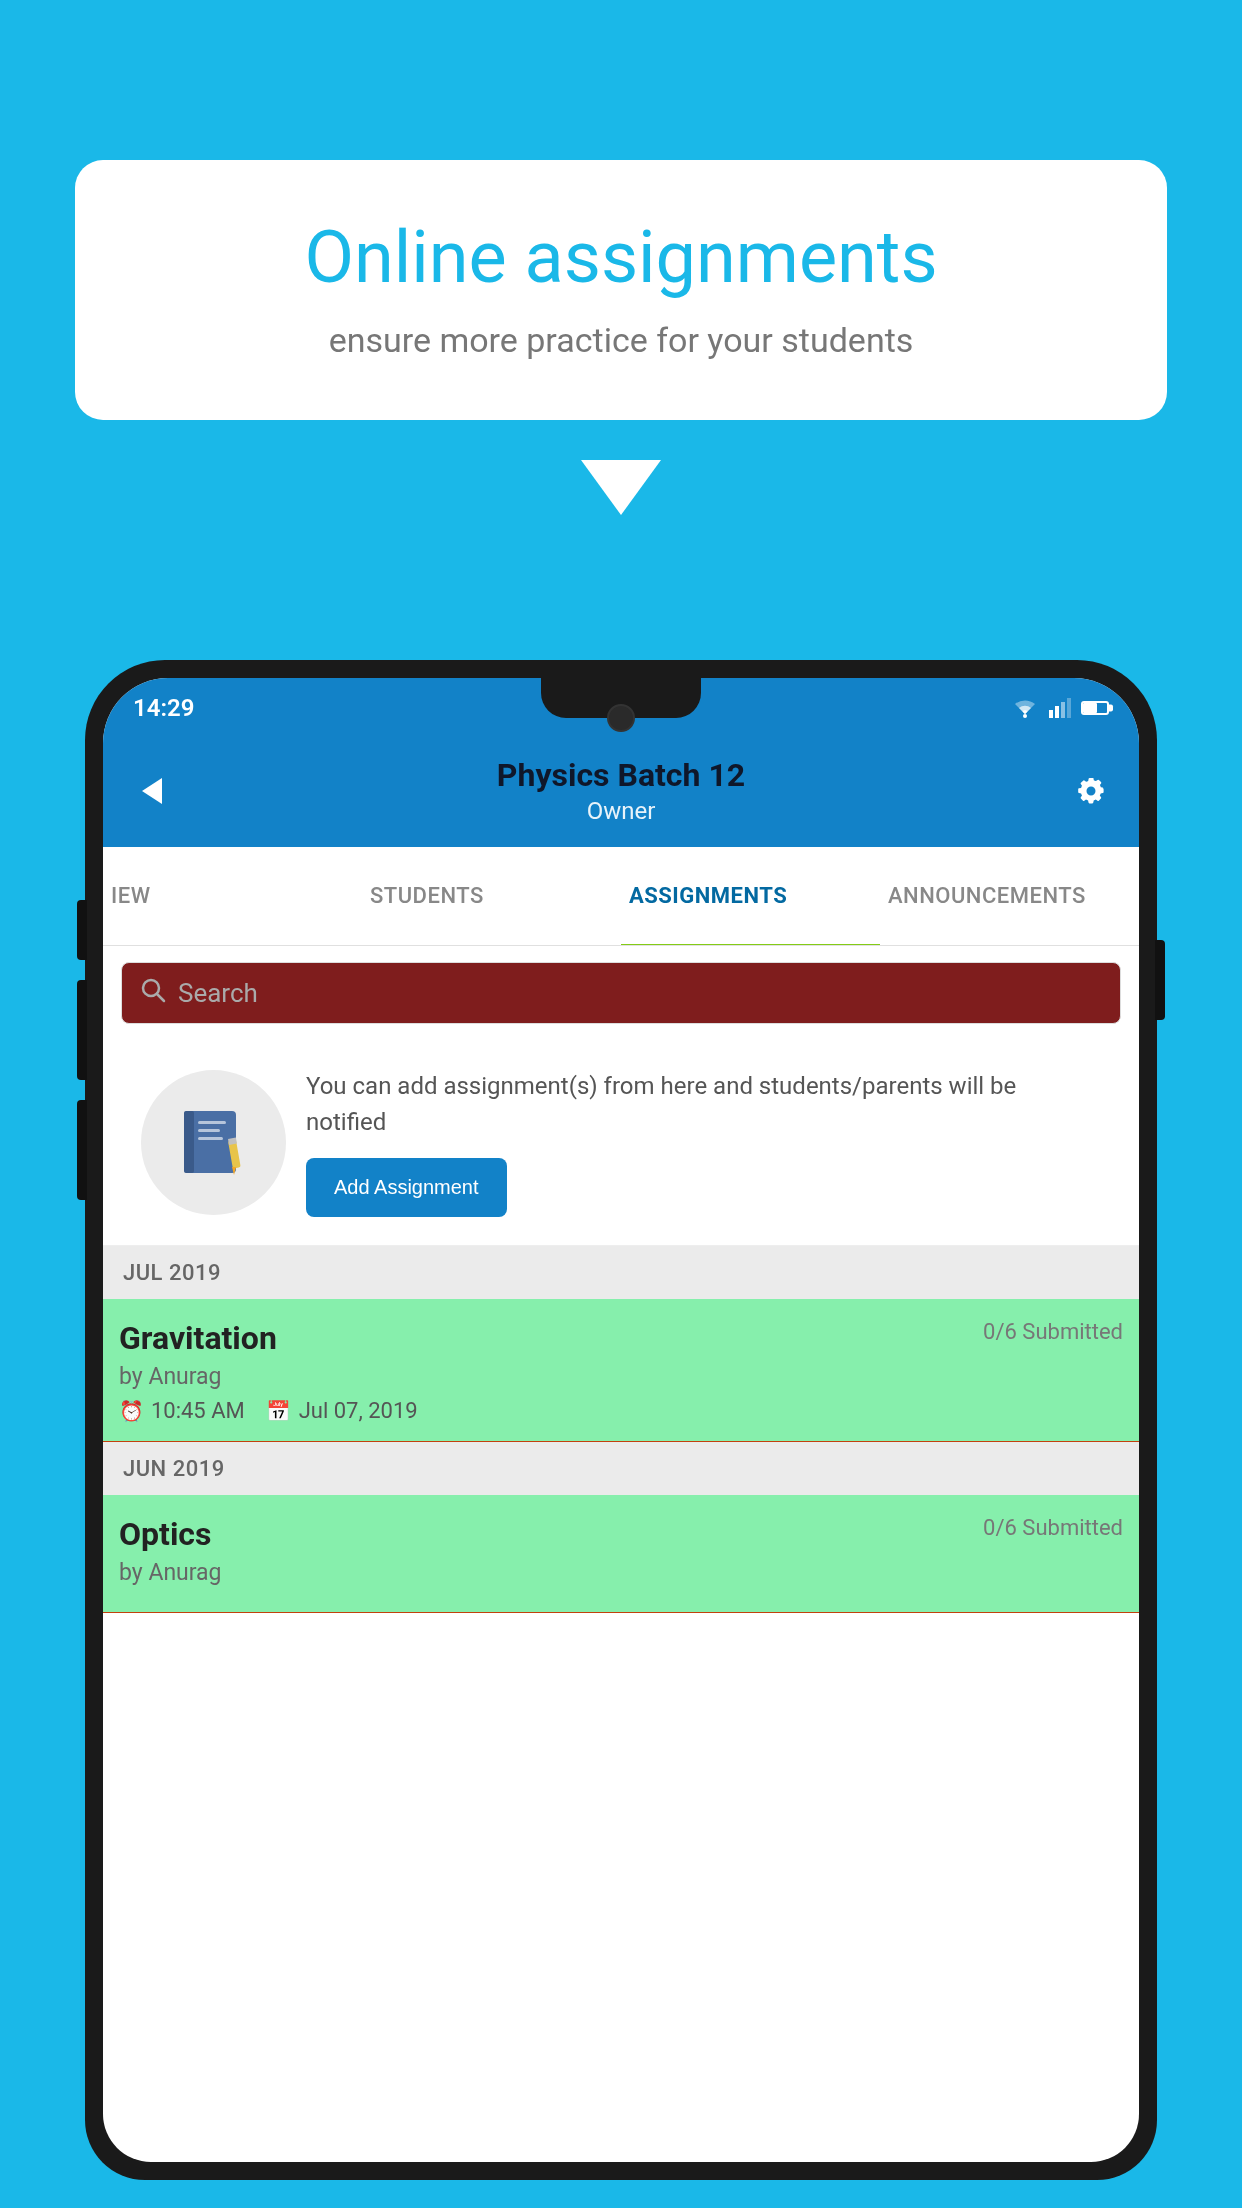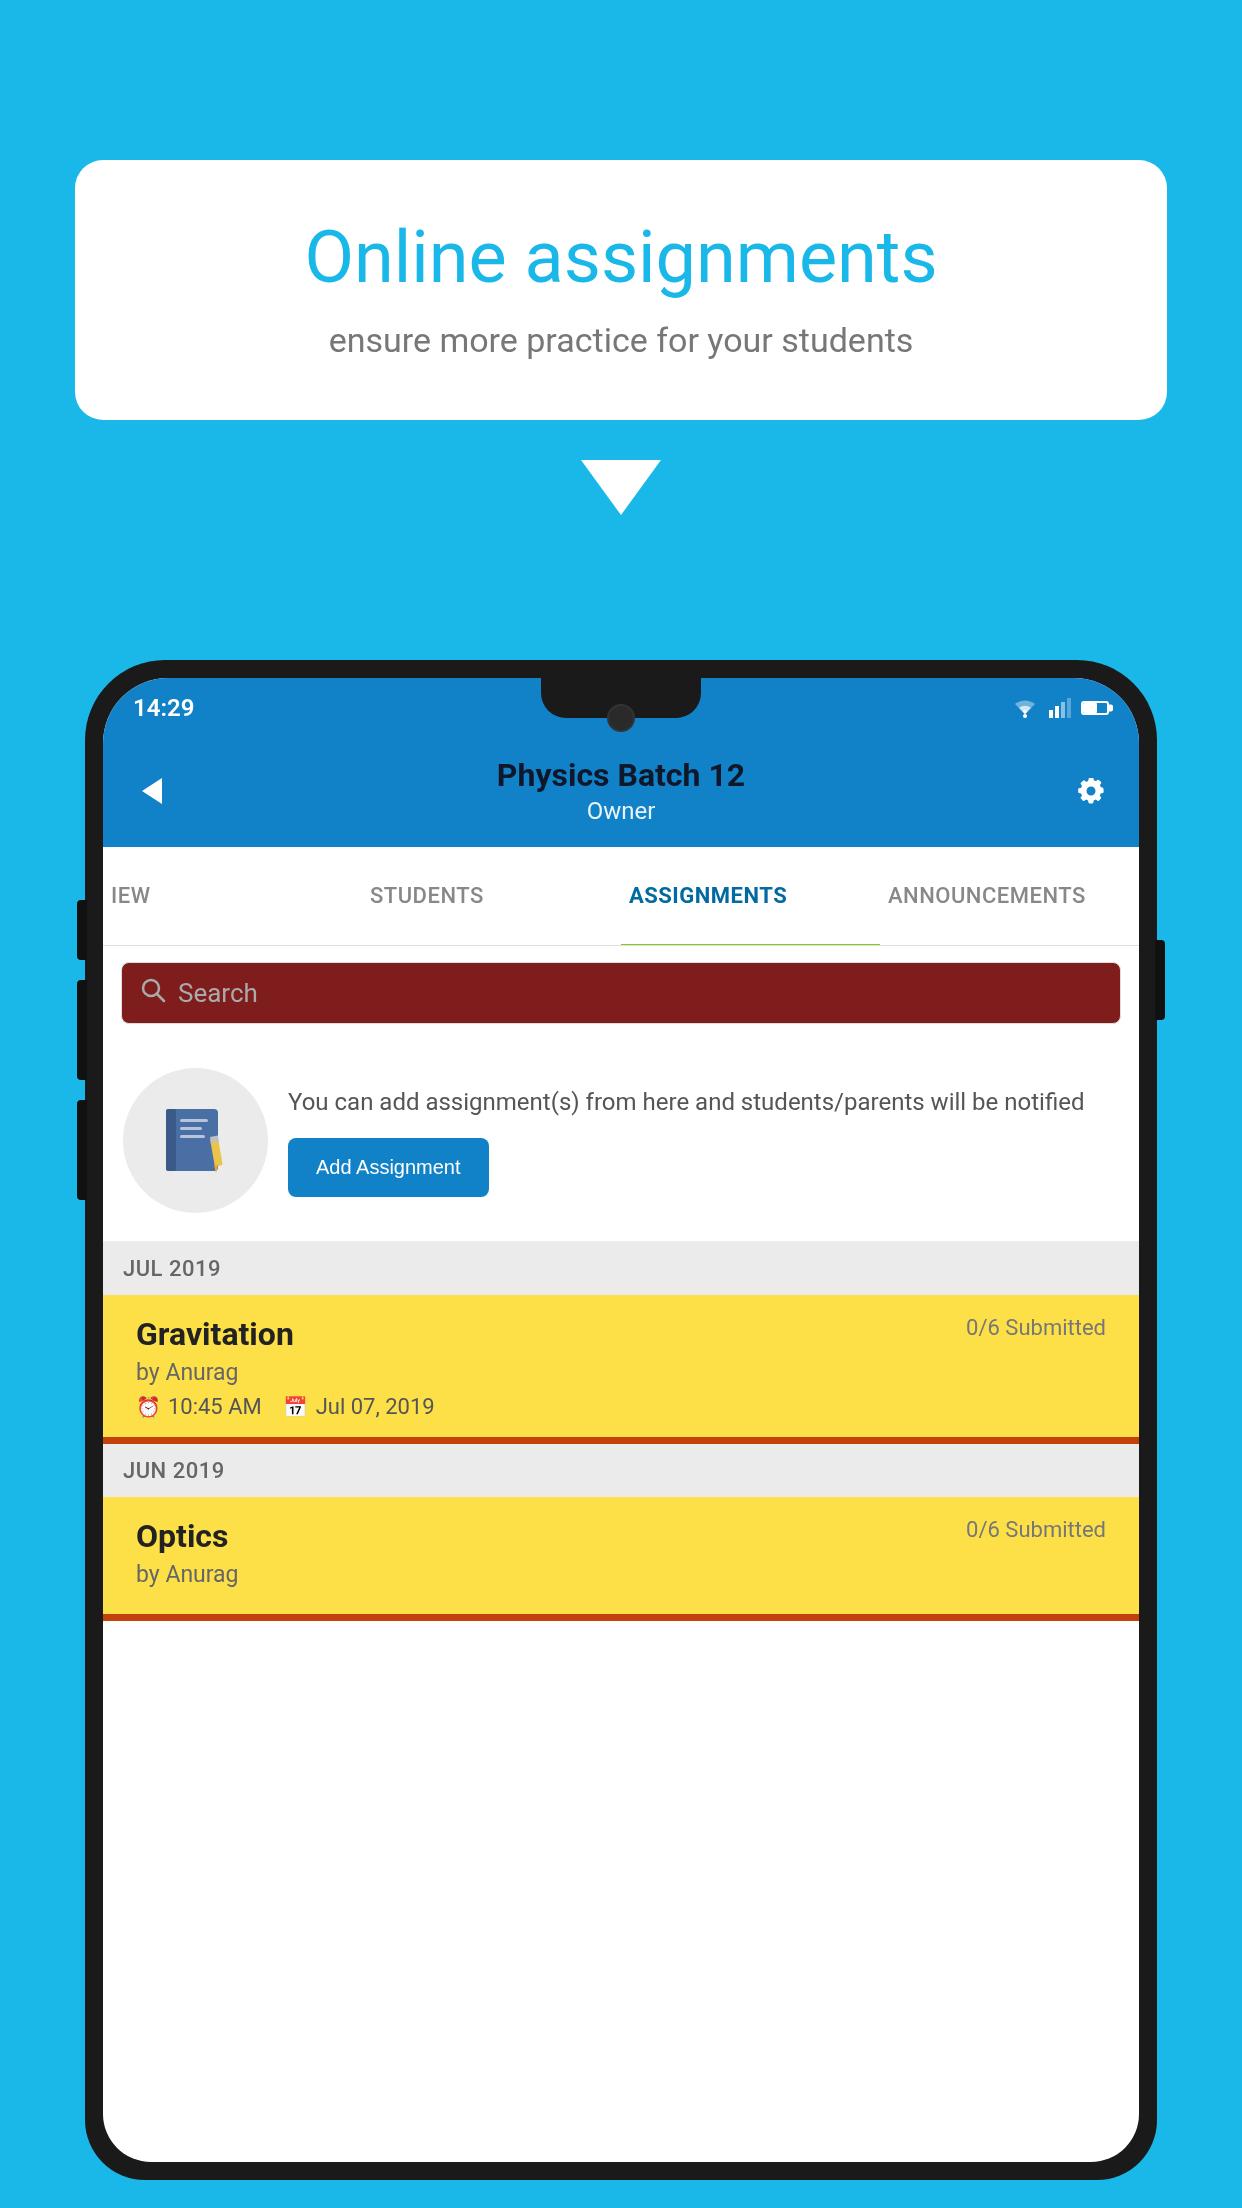--- a/index.html
+++ b/index.html
@@ -274,21 +274,21 @@
 
     .search-text {
       font-size: 26px;
       color: #aaa;
     }
 
     
     .assignment-promo {
       display: flex;
       align-items: center;
-      padding: 28px 20px;
+      padding: 28px 38px;
       gap: 20px;
       border-bottom: 1px solid #eee;
     }
 
     .promo-icon-circle {
       width: 145px;
       height: 145px;
       border-radius: 50%;
       background: #ebebeb;
       display: flex;
@@ -325,23 +325,23 @@
       background: #ebebeb;
       padding: 14px 20px;
       font-size: 22px;
       font-weight: 500;
       color: #666;
       letter-spacing: 0.5px;
     }
 
     
     .assignment-item {
-      padding: 20px 33px 18px;
-      border-bottom: 7px solid #c2410c;
-      background: #fde047;
+      padding: 20px 16px 18px;
+      border-bottom: 1px solid #c2410c;
+      background: #86efac;
     }
 
     .assignment-item-top {
       display: flex;
       justify-content: space-between;
       align-items: flex-start;
       margin-bottom: 6px;
     }
 
     .assignment-name {

